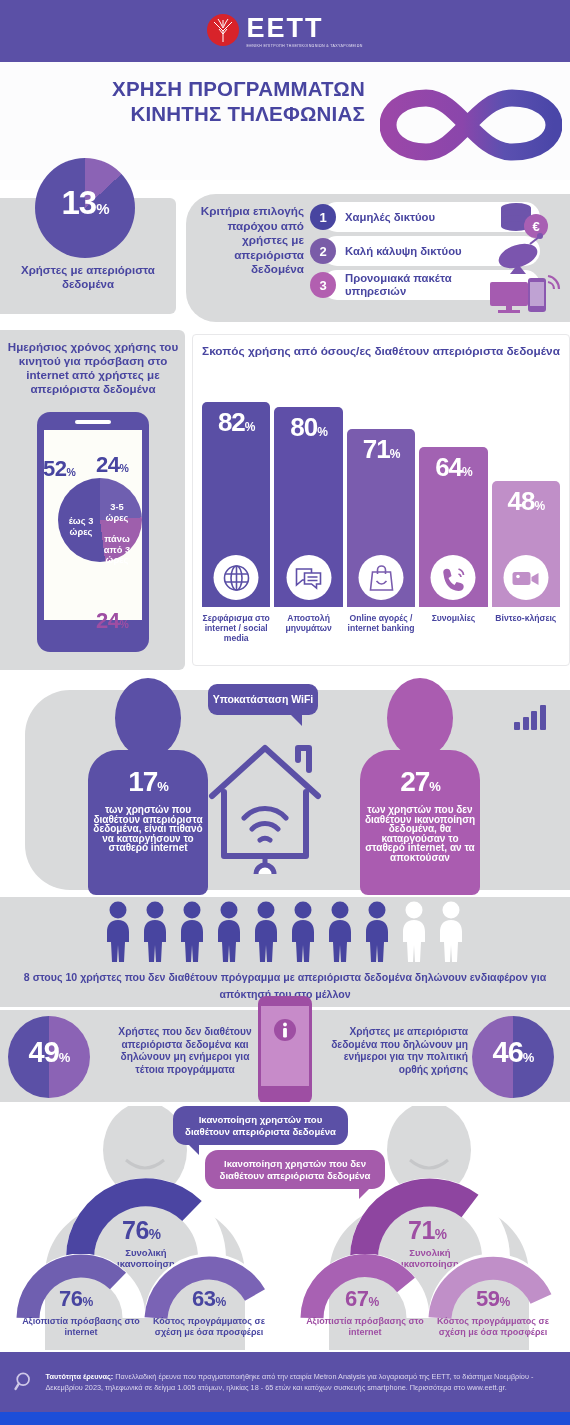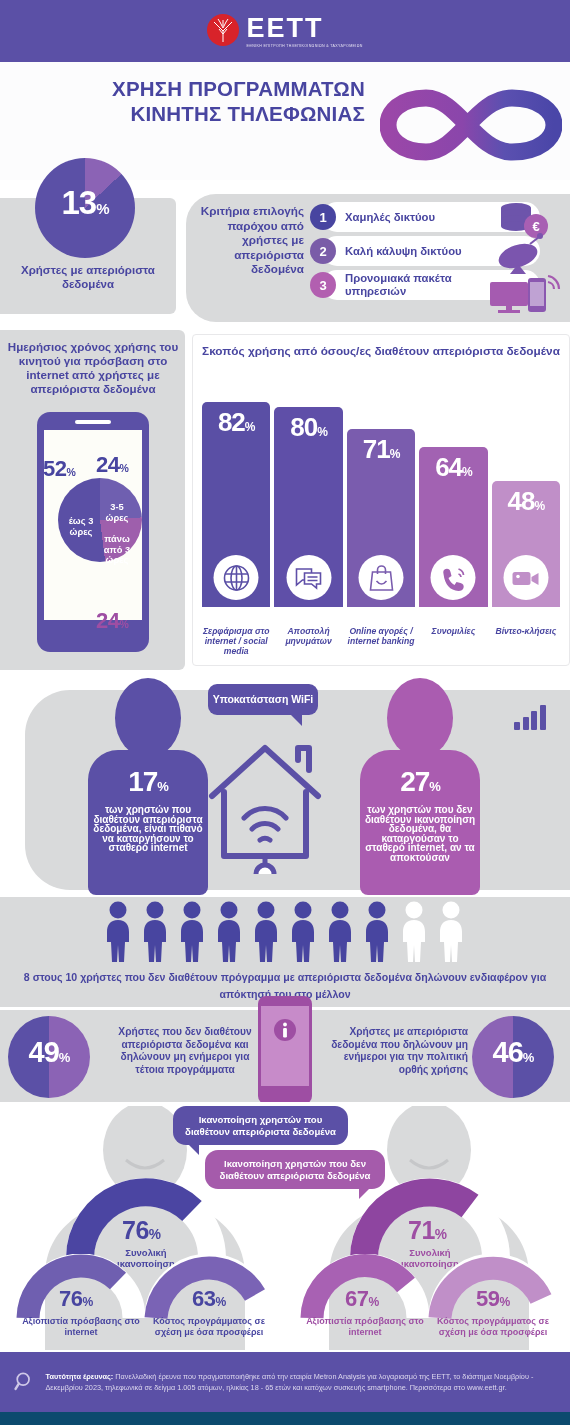--- a/index.html
+++ b/index.html
@@ -1,21 +1,21 @@
 <!DOCTYPE html>
 <html lang="el"><head>
 <meta charset="utf-8">
 <style>
   * { box-sizing: border-box; margin:0; padding:0; }
   body {
     width:570px; height:1425px;
     font-family:"Liberation Sans", sans-serif;
     background:#ffffff; overflow:hidden; position:relative;
   }
-  .page { width:570px; height:1425px; position:relative; background:#0c4a6e; }
+  .page { width:570px; height:1425px; position:relative; background:#1d4ed8; }
 
   
   .topbar { height:62px; background:#5b50a6; display:flex; align-items:center; justify-content:center; }
   .logo-wrap { display:flex; align-items:flex-start; gap:7px; }
   .logo-tree { width:32px; height:32px; border-radius:50%; background:#d8232a; position:relative; flex:none; }
   .logo-tree svg { position:absolute; left:4px; top:3px; }
   .logo-right { display:flex; flex-direction:column; }
   .logo-eett { font-size:27px; font-weight:700; color:#fff; letter-spacing:2px; line-height:29px; }
   .logo-sub { font-size:3.6px; color:#e6e2f2; letter-spacing:.35px; white-space:nowrap; margin-top:1px; }
 
@@ -64,21 +64,21 @@
   .pctOut.mag { color:#9e4ea3; }
 
   .s2 .hdrR { position:absolute; left:200px; top:14px; width:362px; text-align:center; color:#4845a0; font-size:11.8px; font-weight:700; line-height:14px; }
   .bars { position:absolute; left:202px; top:52px; width:358px; height:225px; display:flex; align-items:flex-end; gap:4px; }
   .barcol { flex:1; display:flex; flex-direction:column; align-items:center; justify-content:flex-end; }
   .bar-rect { width:100%; border-radius:5px 5px 0 0; position:relative; display:flex; flex-direction:column; align-items:center; }
   .bar-val { color:#fff; font-weight:700; font-size:26px; letter-spacing:-1px; margin-top:5px; }
   .bar-val span { font-size:12px; }
   .bar-ico { width:45px; height:45px; border-radius:50%; background:#fff; position:absolute; left:50%; transform:translateX(-50%); bottom:7px;
              display:flex; align-items:center; justify-content:center; }
-  .bar-labels { position:absolute; left:202px; top:296px; width:358px; display:flex; gap:4px;font-style:italic; }
+  .bar-labels { position:absolute; left:202px; top:283px; width:358px; display:flex; gap:4px; }
   .bar-lbl { flex:1; text-align:center; color:#4845a0; font-size:8.6px; font-weight:700; line-height:10px; }
 
   
   .s3 { height:215px; background:#fff; position:relative; }
   .s3 .panel { position:absolute; left:25px; top:8px; width:545px; height:200px; background:#d9dadb; border-radius:45px 0 0 45px; }
   .person { position:absolute; width:120px; }
   .person .head { width:66px; height:80px; border-radius:33px/40px; margin:0 auto; }
   .person .body { width:120px; height:145px; border-radius:30px 30px 8px 8px; margin-top:-8px; padding-top:18px; text-align:center; }
   .person .num { color:#fff; font-weight:700; font-size:28px; letter-spacing:-1px; line-height:28px; }
   .person .num span { font-size:13px; }

